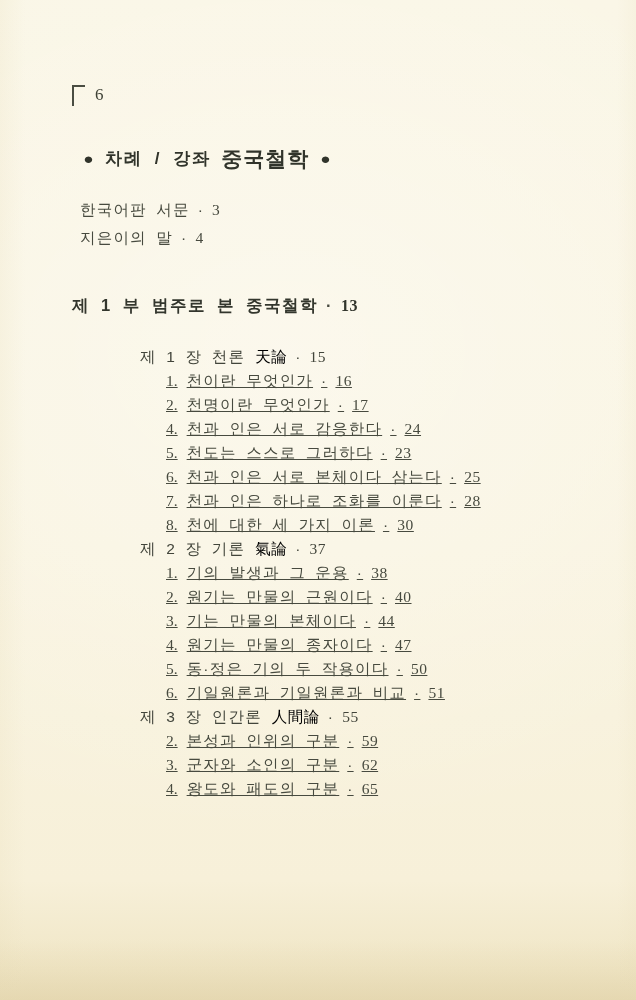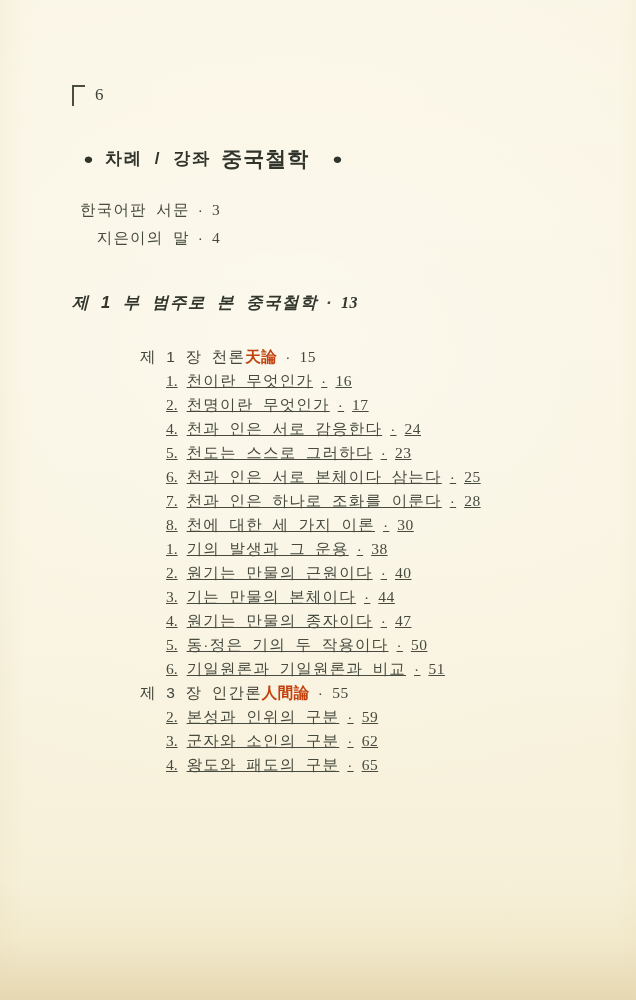--- a/index.html
+++ b/index.html
@@ -50,47 +50,47 @@
     display: flex; align-items: center;
     color: #31342b; font-weight: 700;
     letter-spacing: 2px; word-spacing: 5px;
     font-size: 17px; line-height: 26px;
   }
   .title-row .bullet {
     font-size: 15px; line-height: 26px; letter-spacing: 0;
     transform: scaleX(1.15);
   }
   .title-row .t-pre  { margin: 0 10px 0 12px; }
-  .title-row .t-emph { font-size: 21px; margin-right: 24px; letter-spacing: 1px; }
+  .title-row .t-emph { font-size: 21px; margin-right: 12px; letter-spacing: 1px; }
 
   
   .front-matter {
-    position: absolute; left: 80px; top: 196px; text-align: right;
+    position: absolute; left: 80px; top: 196px;
   }
   .front-matter .row { height: 28px; line-height: 28px; }
 
   
   .part-heading {
     position: absolute; left: 72px; top: 292px;
     font-size: 16.5px; font-weight: 700; color: #33362d;
-    letter-spacing: 1.5px; word-spacing: 5px; line-height: 21px; font-style: italic;
+    letter-spacing: 1.5px; word-spacing: 5px; line-height: 26px;
   }
 
   
   .toc {
     position: absolute; left: 140px; top: 345px;
   }
   .toc .row { height: 24px; line-height: 24px; white-space: nowrap; }
   .row {
     font-size: 15.5px; color: #474a3f;
     letter-spacing: 1.2px; word-spacing: 4px;
     white-space: nowrap;
   }
   .chapter-row { color: #42453b; }
-  .chapter-row .hanja { font-weight: 700; color: #c2410c; letter-spacing: 0.5px; }
+  .chapter-row .hanja { font-weight: 400; color: #000000; letter-spacing: 0.5px; margin-left: 10px; }
   .item-row { padding-left: 26px; text-decoration: underline; }
   .item-row .no { margin-right: 9px; font-family: "Liberation Serif", serif; letter-spacing: 0; }
   .sep { margin: 0 8px; color: #474a3f; }
   .num {
     font-family: "Liberation Serif", serif;
     font-size: 15.5px; letter-spacing: 0.5px;
   }
   .part-heading .num { font-size: 16px; font-weight: 700; }
 </style>
 </head>
@@ -121,20 +121,21 @@
 
 <div class="toc">
     <div class="row chapter-row"><span class="label">제 1 장 천론</span><span class="hanja">天論</span><span class="sep">·</span><span class="num">15</span></div>
     <div class="row item-row"><span class="no">1.</span><span class="label">천이란 무엇인가</span><span class="sep">·</span><span class="num">16</span></div>
     <div class="row item-row"><span class="no">2.</span><span class="label">천명이란 무엇인가</span><span class="sep">·</span><span class="num">17</span></div>
     <div class="row item-row"><span class="no">4.</span><span class="label">천과 인은 서로 감응한다</span><span class="sep">·</span><span class="num">24</span></div>
     <div class="row item-row"><span class="no">5.</span><span class="label">천도는 스스로 그러하다</span><span class="sep">·</span><span class="num">23</span></div>
     <div class="row item-row"><span class="no">6.</span><span class="label">천과 인은 서로 본체이다 삼는다</span><span class="sep">·</span><span class="num">25</span></div>
     <div class="row item-row"><span class="no">7.</span><span class="label">천과 인은 하나로 조화를 이룬다</span><span class="sep">·</span><span class="num">28</span></div>
     <div class="row item-row"><span class="no">8.</span><span class="label">천에 대한 세 가지 이론</span><span class="sep">·</span><span class="num">30</span></div>
+    <div class="row chapter-row"><span class="label">제 2 장 기론</span><span class="hanja">氣論</span><span class="sep">·</span><span class="num">37</span></div>
     <div class="row item-row"><span class="no">1.</span><span class="label">기의 발생과 그 운용</span><span class="sep">·</span><span class="num">38</span></div>
     <div class="row item-row"><span class="no">2.</span><span class="label">원기는 만물의 근원이다</span><span class="sep">·</span><span class="num">40</span></div>
     <div class="row item-row"><span class="no">3.</span><span class="label">기는 만물의 본체이다</span><span class="sep">·</span><span class="num">44</span></div>
     <div class="row item-row"><span class="no">4.</span><span class="label">원기는 만물의 종자이다</span><span class="sep">·</span><span class="num">47</span></div>
     <div class="row item-row"><span class="no">5.</span><span class="label">동·정은 기의 두 작용이다</span><span class="sep">·</span><span class="num">50</span></div>
     <div class="row item-row"><span class="no">6.</span><span class="label">기일원론과 기일원론과 비교</span><span class="sep">·</span><span class="num">51</span></div>
     <div class="row chapter-row"><span class="label">제 3 장 인간론</span><span class="hanja">人間論</span><span class="sep">·</span><span class="num">55</span></div>
     <div class="row item-row"><span class="no">2.</span><span class="label">본성과 인위의 구분</span><span class="sep">·</span><span class="num">59</span></div>
     <div class="row item-row"><span class="no">3.</span><span class="label">군자와 소인의 구분</span><span class="sep">·</span><span class="num">62</span></div>
     <div class="row item-row"><span class="no">4.</span><span class="label">왕도와 패도의 구분</span><span class="sep">·</span><span class="num">65</span></div>

